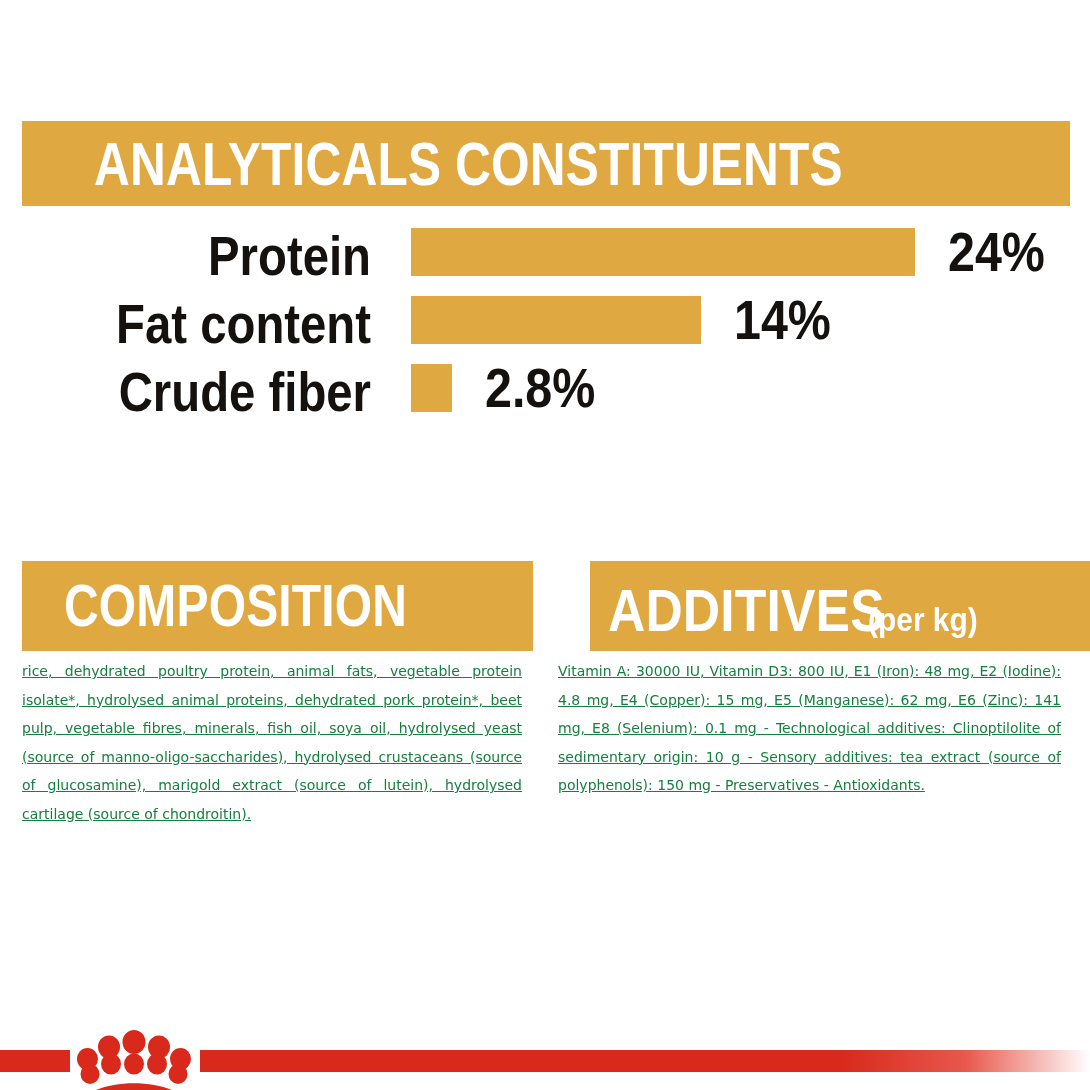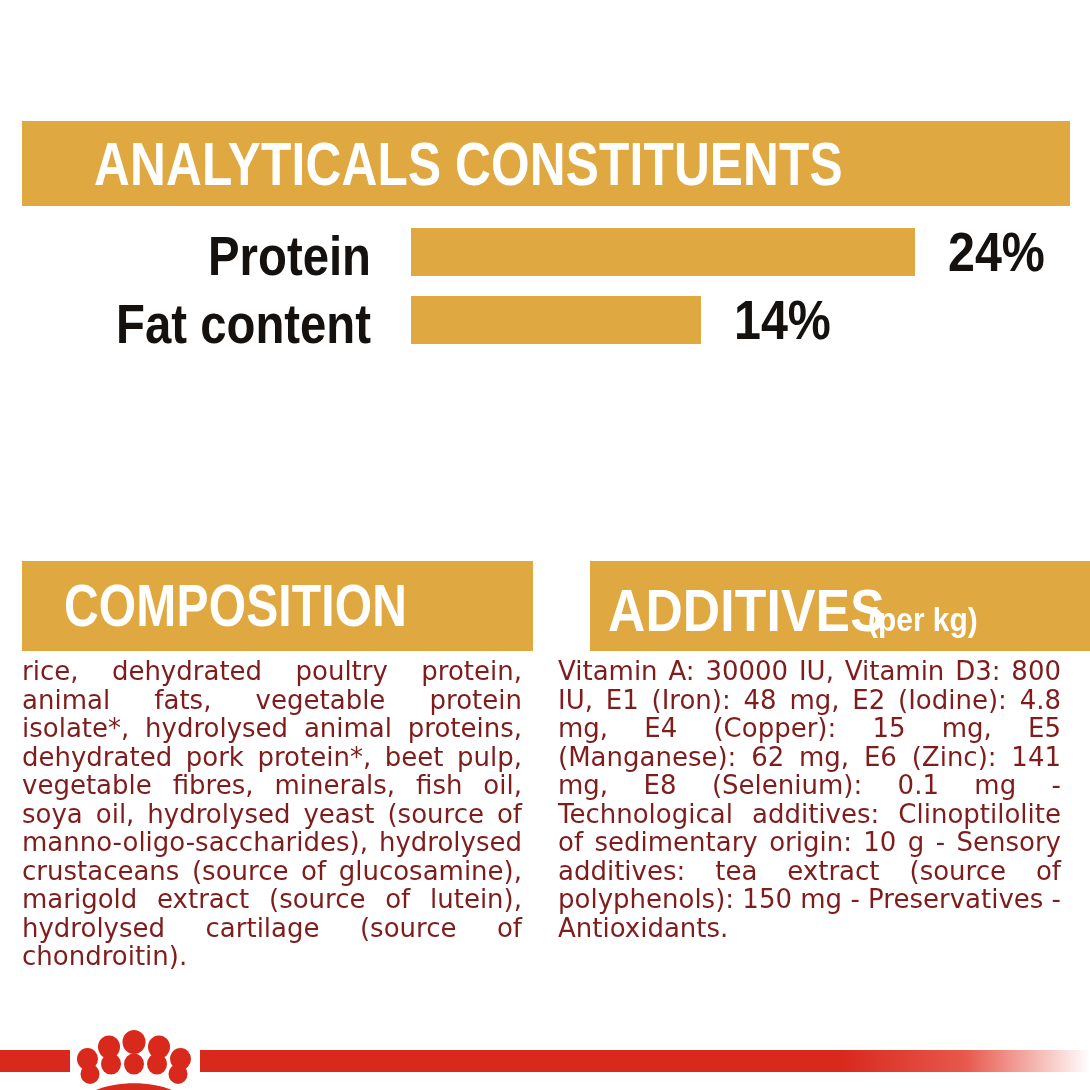--- a/index.html
+++ b/index.html
@@ -143,26 +143,27 @@
     line-height: 50px;
     margin-left: 16px;
     white-space: nowrap;
     transform: scaleX(0.88);
     transform-origin: left center;
   }
 
   
   .body-col {
     position: absolute;
-    color: #7f1d1d;
+    color: #15803d;
     font-family: "DejaVu Sans", sans-serif;
-    font-size: 26px;
+    font-size: 14px;
     line-height: 28.5px;
     text-align: justify;
     text-justify: inter-word;
+    text-decoration: underline;
   }
   #text-composition {
     left: 22px;
     top: 641px;
     width: 500px;
   }
   #text-additives {
     left: 558px;
     top: 641px;
     width: 503px;
@@ -219,20 +220,27 @@
     </div>
 
     <div class="bar-row" style="top:68px;">
       <span class="bar-label">Fat content</span>
       <div class="bar-track">
         <span class="bar-fill" style="width:290px;"></span>
         <span class="bar-value">14%</span>
       </div>
     </div>
 
+    <div class="bar-row" style="top:136px;">
+      <span class="bar-label">Crude fiber</span>
+      <div class="bar-track">
+        <span class="bar-fill" style="width:41px;"></span>
+        <span class="bar-value">2.8%</span>
+      </div>
+    </div>
 
   </div>
 
   <div class="band" id="band-composition">
     <span class="band-title">COMPOSITION</span>
   </div>
 
   <div class="band" id="band-additives">
     <span class="band-title">ADDITIVES</span>
     <span class="band-sub">(per kg)</span>

